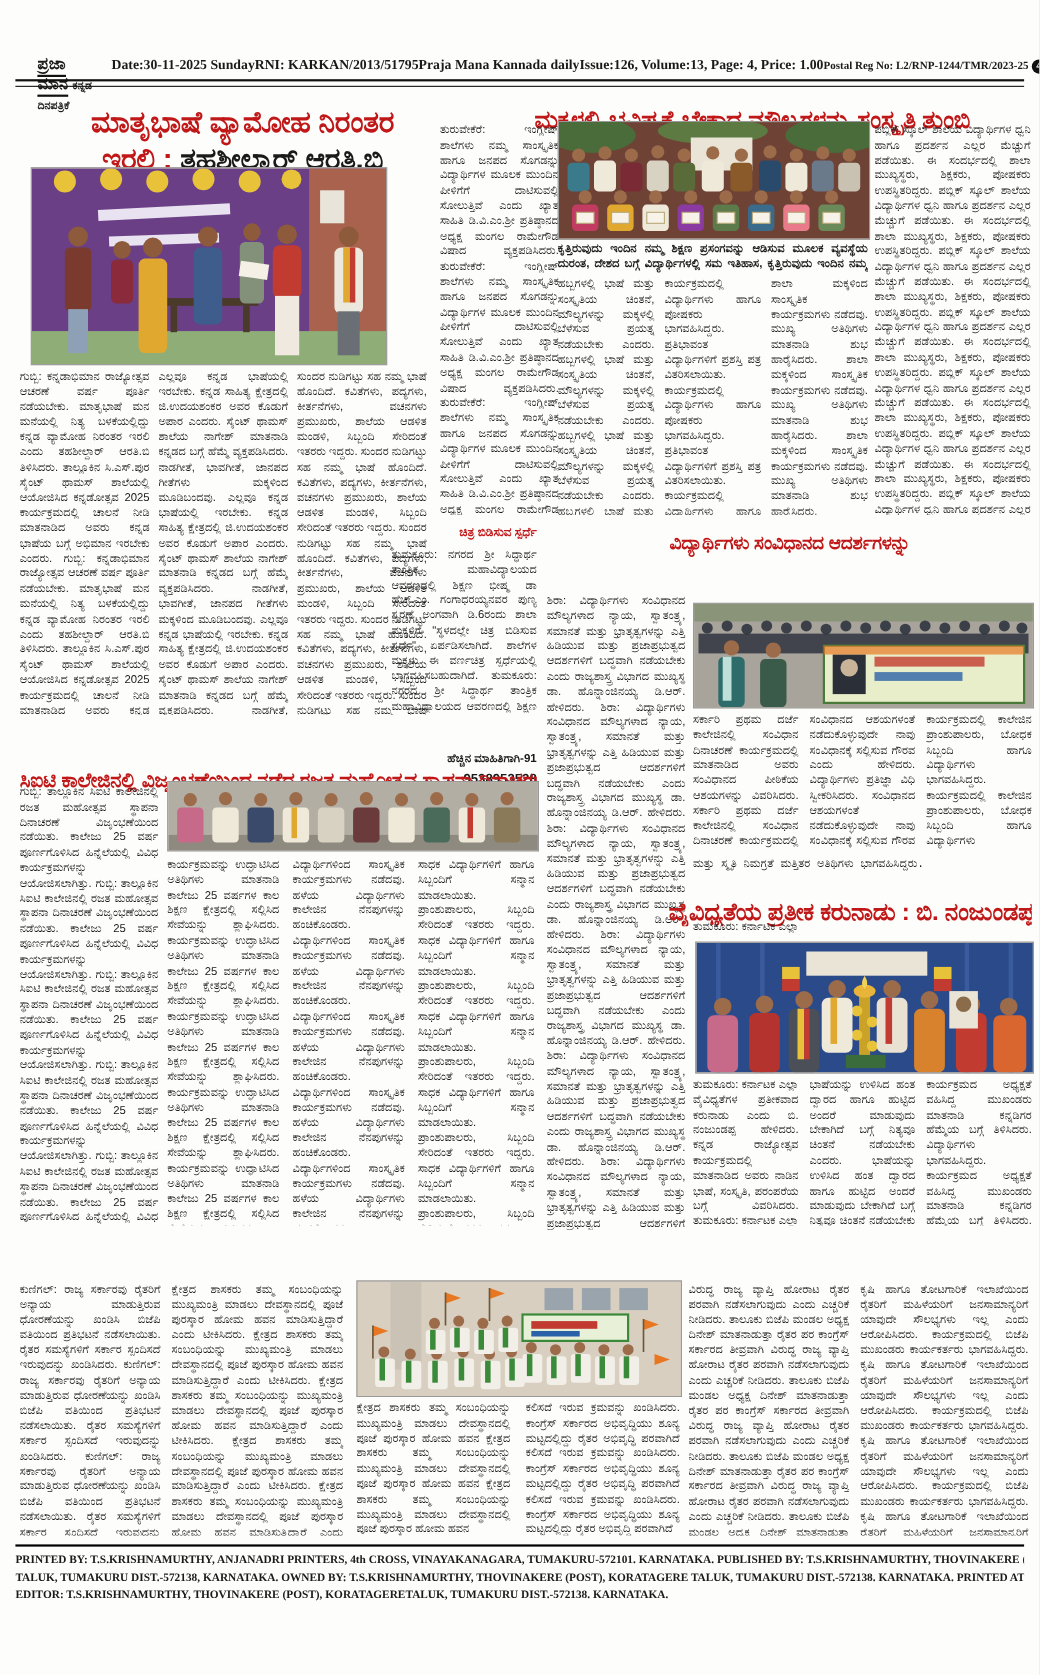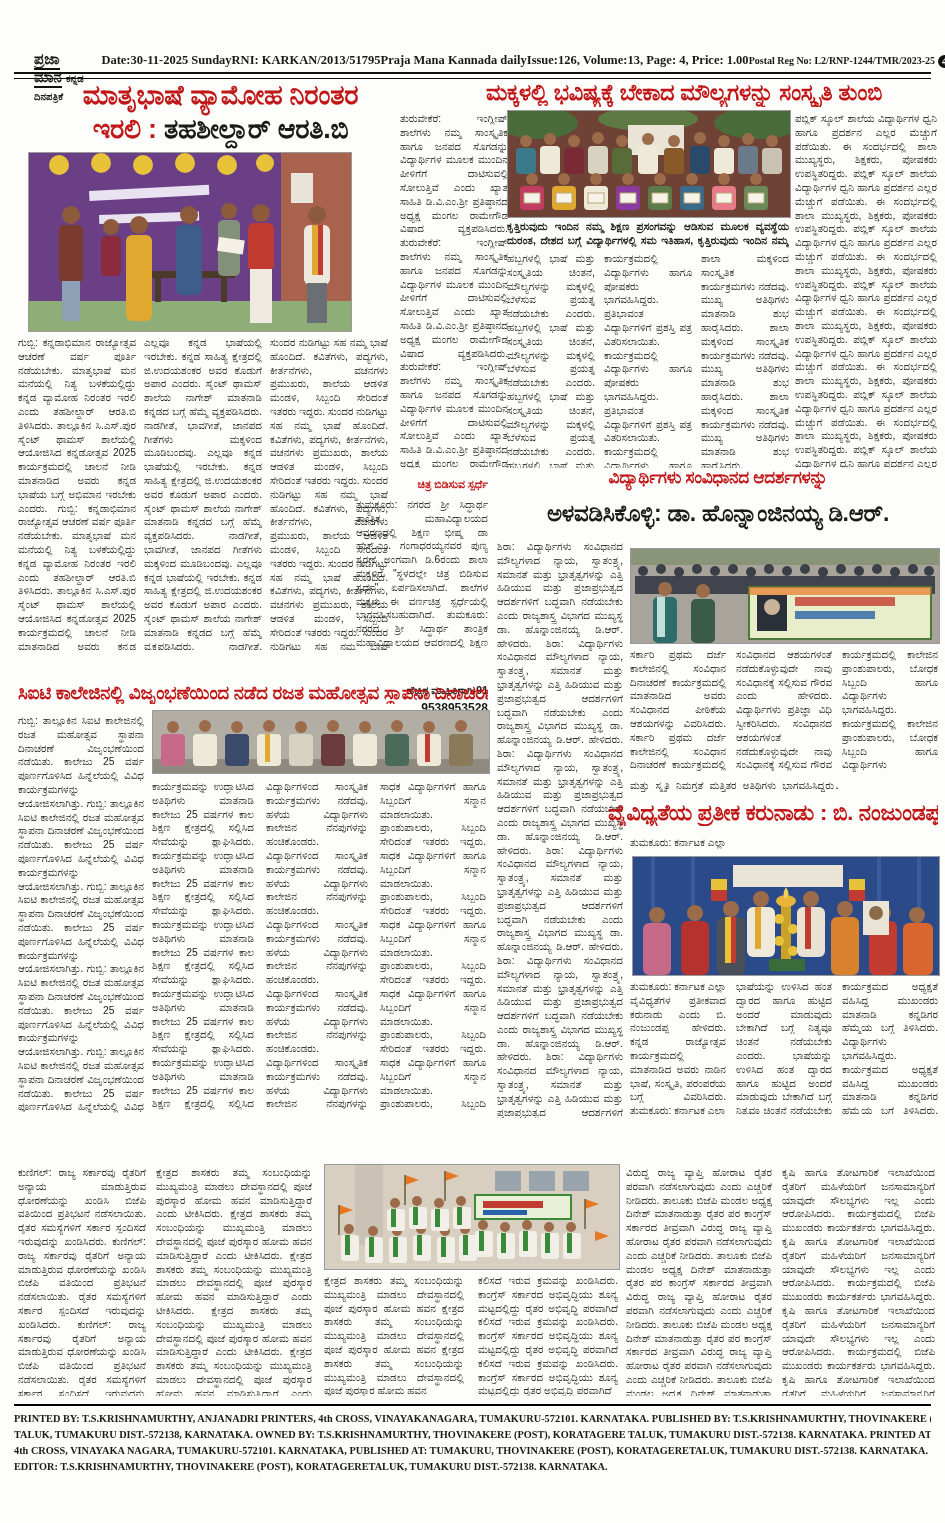--- a/index.html
+++ b/index.html
@@ -11,21 +11,21 @@
         justify-content:space-between;font-family:"Liberation Serif", serif;margin-left:20px;}
   .mast .logo{font-weight:bold;font-size:15px;border-bottom:2px solid #111;padding-bottom:1px;}
   .mast .logosub{font-size:10px;font-weight:bold;margin-left:4px;}
   .mast .m-item{font-weight:bold;font-size:12.5px;white-space:nowrap;}
   .mast .m-small{font-weight:bold;font-size:10px;white-space:nowrap;}
   .badge{display:inline-block;width:13px;height:13px;border-radius:50%;background:#111;color:#fff;
          font-size:10px;line-height:13px;text-align:center;font-weight:bold;vertical-align:middle;margin-left:3px;}
   .rule{left:14px;top:72px;width:917px;height:4px;border-top:2px solid #111;border-bottom:1px solid #111;}
   
   .red{color:#c01818;}
-  .hl{font-weight:bold;text-align:center;line-height:1.18;letter-spacing:-.3px;}
+  .hl{font-weight:bold;text-align:center;line-height:1.18;letter-spacing:-.3px;margin-top:16px;}
   
   .kn-col{font-size:10.3px;line-height:1.34;text-align:justify;overflow:hidden;word-break:break-word;}
   .subhead{font-weight:bold;text-align:right;font-size:11px;}
   .phones{text-align:center;font-weight:bold;font-size:12px;line-height:1.5;}
   .caption{font-size:10.5px;font-weight:bold;line-height:1.3;text-align:justify;overflow:hidden;}
   
   .photo{overflow:hidden;border:1px solid #999;background:#cfcabf;}
   .photo svg{display:block;width:100%;height:100%;}
   
   .imprint{left:14px;top:1404px;width:917px;border-top:2.5px solid #000;padding-top:5px;
@@ -192,21 +192,20 @@
 
   <div class="abs subhead red" style="left:356px;top:478px;width:132px;">ಚಿತ್ರ ಬಿಡಿಸುವ ಸ್ಪರ್ಧೆ</div>
   <div class="abs kn-col" style="left:356px;top:498px;width:132px;height:150px;">ತುಮಕೂರು: ನಗರದ ಶ್ರೀ ಸಿದ್ಧಾರ್ಥ ತಾಂತ್ರಿಕ ಮಹಾವಿದ್ಯಾಲಯದ ಆವರಣದಲ್ಲಿ ಶಿಕ್ಷಣ ಭೀಷ್ಮ ಡಾ ಹೆಚ್.ಎಂ. ಗಂಗಾಧರಯ್ಯನವರ ಪುಣ್ಯ ಸ್ಮರಣೆ ಅಂಗವಾಗಿ ಡಿ.6ರಂದು ಶಾಲಾ ಮಕ್ಕಳಿಗೆ "ಸ್ಥಳದಲ್ಲೇ ಚಿತ್ರ ಬಿಡಿಸುವ ಸ್ಪರ್ಧೆ" ಏರ್ಪಡಿಸಲಾಗಿದೆ. ಶಾಲೆಗಳ ಮಕ್ಕಳು ಈ ವರ್ಣಚಿತ್ರ ಸ್ಪರ್ಧೆಯಲ್ಲಿ ಭಾಗವಹಿಸಬಹುದಾಗಿದೆ. ತುಮಕೂರು: ನಗರದ ಶ್ರೀ ಸಿದ್ಧಾರ್ಥ ತಾಂತ್ರಿಕ ಮಹಾವಿದ್ಯಾಲಯದ ಆವರಣದಲ್ಲಿ ಶಿಕ್ಷಣ ಭೀಷ್ಮ ಡಾ ಹೆಚ್.ಎಂ. ಗಂಗಾಧರಯ್ಯನವರ ಪುಣ್ಯ ಸ್ಮರಣೆ ಅಂಗವಾಗಿ ಡಿ.6ರಂದು ಶಾಲಾ ಮಕ್ಕಳಿಗೆ "ಸ್ಥಳದಲ್ಲೇ ಚಿತ್ರ ಬಿಡಿಸುವ ಸ್ಪರ್ಧೆ" ಏರ್ಪಡಿಸಲಾಗಿದೆ. ಶಾಲೆಗಳ ಮಕ್ಕಳು ಈ ವರ್ಣಚಿತ್ರ ಸ್ಪರ್ಧೆಯಲ್ಲಿ ಭಾಗವಹಿಸಬಹುದಾಗಿದೆ.</div>
   <div class="abs phones" style="left:356px;top:683px;width:132px;text-align:right;">
     <div style="font-size:10.5px;">ಹೆಚ್ಚಿನ ಮಾಹಿತಿಗಾಗಿ-91</div>
     <div>9538953528</div>
     <div>6024082012</div>
   </div>
 
   <div class="abs hl red" style="left:497px;top:468px;width:442px;font-size:17px;">ವಿದ್ಯಾರ್ಥಿಗಳು ಸಂವಿಧಾನದ ಆದರ್ಶಗಳನ್ನು</div>
-  <div class="abs hl" style="left:497px;top:500px;width:442px;font-size:23px;">ಅಳವಡಿಸಿಕೊಳ್ಳಿ: ಡಾ. ಹೊನ್ನಾಂಜಿನಯ್ಯ ಡಿ.ಆರ್.</div>
 
   <div class="abs kn-col" style="left:497px;top:540px;width:126px;height:578px;">ಶಿರಾ: ವಿದ್ಯಾರ್ಥಿಗಳು ಸಂವಿಧಾನದ ಮೌಲ್ಯಗಳಾದ ನ್ಯಾಯ, ಸ್ವಾತಂತ್ರ್ಯ, ಸಮಾನತೆ ಮತ್ತು ಭ್ರಾತೃತ್ವಗಳನ್ನು ಎತ್ತಿ ಹಿಡಿಯುವ ಮತ್ತು ಪ್ರಜಾಪ್ರಭುತ್ವದ ಆದರ್ಶಗಳಿಗೆ ಬದ್ಧವಾಗಿ ನಡೆಯಬೇಕು ಎಂದು ರಾಜ್ಯಶಾಸ್ತ್ರ ವಿಭಾಗದ ಮುಖ್ಯಸ್ಥ ಡಾ. ಹೊನ್ನಾಂಜಿನಯ್ಯ ಡಿ.ಆರ್. ಹೇಳಿದರು. ಶಿರಾ: ವಿದ್ಯಾರ್ಥಿಗಳು ಸಂವಿಧಾನದ ಮೌಲ್ಯಗಳಾದ ನ್ಯಾಯ, ಸ್ವಾತಂತ್ರ್ಯ, ಸಮಾನತೆ ಮತ್ತು ಭ್ರಾತೃತ್ವಗಳನ್ನು ಎತ್ತಿ ಹಿಡಿಯುವ ಮತ್ತು ಪ್ರಜಾಪ್ರಭುತ್ವದ ಆದರ್ಶಗಳಿಗೆ ಬದ್ಧವಾಗಿ ನಡೆಯಬೇಕು ಎಂದು ರಾಜ್ಯಶಾಸ್ತ್ರ ವಿಭಾಗದ ಮುಖ್ಯಸ್ಥ ಡಾ. ಹೊನ್ನಾಂಜಿನಯ್ಯ ಡಿ.ಆರ್. ಹೇಳಿದರು. ಶಿರಾ: ವಿದ್ಯಾರ್ಥಿಗಳು ಸಂವಿಧಾನದ ಮೌಲ್ಯಗಳಾದ ನ್ಯಾಯ, ಸ್ವಾತಂತ್ರ್ಯ, ಸಮಾನತೆ ಮತ್ತು ಭ್ರಾತೃತ್ವಗಳನ್ನು ಎತ್ತಿ ಹಿಡಿಯುವ ಮತ್ತು ಪ್ರಜಾಪ್ರಭುತ್ವದ ಆದರ್ಶಗಳಿಗೆ ಬದ್ಧವಾಗಿ ನಡೆಯಬೇಕು ಎಂದು ರಾಜ್ಯಶಾಸ್ತ್ರ ವಿಭಾಗದ ಮುಖ್ಯಸ್ಥ ಡಾ. ಹೊನ್ನಾಂಜಿನಯ್ಯ ಡಿ.ಆರ್. ಹೇಳಿದರು. ಶಿರಾ: ವಿದ್ಯಾರ್ಥಿಗಳು ಸಂವಿಧಾನದ ಮೌಲ್ಯಗಳಾದ ನ್ಯಾಯ, ಸ್ವಾತಂತ್ರ್ಯ, ಸಮಾನತೆ ಮತ್ತು ಭ್ರಾತೃತ್ವಗಳನ್ನು ಎತ್ತಿ ಹಿಡಿಯುವ ಮತ್ತು ಪ್ರಜಾಪ್ರಭುತ್ವದ ಆದರ್ಶಗಳಿಗೆ ಬದ್ಧವಾಗಿ ನಡೆಯಬೇಕು ಎಂದು ರಾಜ್ಯಶಾಸ್ತ್ರ ವಿಭಾಗದ ಮುಖ್ಯಸ್ಥ ಡಾ. ಹೊನ್ನಾಂಜಿನಯ್ಯ ಡಿ.ಆರ್. ಹೇಳಿದರು. ಶಿರಾ: ವಿದ್ಯಾರ್ಥಿಗಳು ಸಂವಿಧಾನದ ಮೌಲ್ಯಗಳಾದ ನ್ಯಾಯ, ಸ್ವಾತಂತ್ರ್ಯ, ಸಮಾನತೆ ಮತ್ತು ಭ್ರಾತೃತ್ವಗಳನ್ನು ಎತ್ತಿ ಹಿಡಿಯುವ ಮತ್ತು ಪ್ರಜಾಪ್ರಭುತ್ವದ ಆದರ್ಶಗಳಿಗೆ ಬದ್ಧವಾಗಿ ನಡೆಯಬೇಕು ಎಂದು ರಾಜ್ಯಶಾಸ್ತ್ರ ವಿಭಾಗದ ಮುಖ್ಯಸ್ಥ ಡಾ. ಹೊನ್ನಾಂಜಿನಯ್ಯ ಡಿ.ಆರ್. ಹೇಳಿದರು. ಶಿರಾ: ವಿದ್ಯಾರ್ಥಿಗಳು ಸಂವಿಧಾನದ ಮೌಲ್ಯಗಳಾದ ನ್ಯಾಯ, ಸ್ವಾತಂತ್ರ್ಯ, ಸಮಾನತೆ ಮತ್ತು ಭ್ರಾತೃತ್ವಗಳನ್ನು ಎತ್ತಿ ಹಿಡಿಯುವ ಮತ್ತು ಪ್ರಜಾಪ್ರಭುತ್ವದ ಆದರ್ಶಗಳಿಗೆ ಬದ್ಧವಾಗಿ ನಡೆಯಬೇಕು ಎಂದು ರಾಜ್ಯಶಾಸ್ತ್ರ ವಿಭಾಗದ ಮುಖ್ಯಸ್ಥ ಡಾ. ಹೊನ್ನಾಂಜಿನಯ್ಯ ಡಿ.ಆರ್. ಹೇಳಿದರು.</div>
 
   <div class="abs photo" style="left:630px;top:548px;width:308px;height:94px;">
     <svg viewBox="0 0 308 94" preserveAspectRatio="none">
       <rect width="308" height="94" fill="#a8a49c"></rect>
       <rect y="0" width="308" height="16" fill="#8a9478"></rect>
       <g fill="#3a3f48">
           <circle cx="12" cy="22" r="5"></circle>
           <circle cx="30" cy="20" r="5"></circle>
@@ -454,17 +453,16 @@
   </div>
 
   <div class="abs kn-col" style="left:324px;top:1274px;width:140px;height:122px;">ಕ್ಷೇತ್ರದ ಶಾಸಕರು ತಮ್ಮ ಸಂಬಂಧಿಯನ್ನು ಮುಖ್ಯಮಂತ್ರಿ ಮಾಡಲು ದೇವಸ್ಥಾನದಲ್ಲಿ ಪೂಜೆ ಪುರಸ್ಕಾರ ಹೋಮ ಹವನ ಕ್ಷೇತ್ರದ ಶಾಸಕರು ತಮ್ಮ ಸಂಬಂಧಿಯನ್ನು ಮುಖ್ಯಮಂತ್ರಿ ಮಾಡಲು ದೇವಸ್ಥಾನದಲ್ಲಿ ಪೂಜೆ ಪುರಸ್ಕಾರ ಹೋಮ ಹವನ ಕ್ಷೇತ್ರದ ಶಾಸಕರು ತಮ್ಮ ಸಂಬಂಧಿಯನ್ನು ಮುಖ್ಯಮಂತ್ರಿ ಮಾಡಲು ದೇವಸ್ಥಾನದಲ್ಲಿ ಪೂಜೆ ಪುರಸ್ಕಾರ ಹೋಮ ಹವನ</div>
   <div class="abs kn-col" style="left:478px;top:1274px;width:140px;height:122px;">ಕಲಿಸದೆ ಇರುವ ಕ್ರಮವನ್ನು ಖಂಡಿಸಿದರು. ಕಾಂಗ್ರೆಸ್ ಸರ್ಕಾರದ ಅಭಿವೃದ್ಧಿಯು ಶೂನ್ಯ ಮಟ್ಟದಲ್ಲಿದ್ದು ರೈತರ ಅಭಿವೃದ್ಧಿ ಪರವಾಗಿದೆ ಕಲಿಸದೆ ಇರುವ ಕ್ರಮವನ್ನು ಖಂಡಿಸಿದರು. ಕಾಂಗ್ರೆಸ್ ಸರ್ಕಾರದ ಅಭಿವೃದ್ಧಿಯು ಶೂನ್ಯ ಮಟ್ಟದಲ್ಲಿದ್ದು ರೈತರ ಅಭಿವೃದ್ಧಿ ಪರವಾಗಿದೆ ಕಲಿಸದೆ ಇರುವ ಕ್ರಮವನ್ನು ಖಂಡಿಸಿದರು. ಕಾಂಗ್ರೆಸ್ ಸರ್ಕಾರದ ಅಭಿವೃದ್ಧಿಯು ಶೂನ್ಯ ಮಟ್ಟದಲ್ಲಿದ್ದು ರೈತರ ಅಭಿವೃದ್ಧಿ ಪರವಾಗಿದೆ</div>
   <div class="abs kn-col" style="left:626px;top:1166px;width:146px;height:230px;">ವಿರುದ್ಧ ರಾಜ್ಯ ವ್ಯಾಪ್ತಿ ಹೋರಾಟ ರೈತರ ಪರವಾಗಿ ನಡೆಸಲಾಗುವುದು ಎಂದು ಎಚ್ಚರಿಕೆ ನೀಡಿದರು. ತಾಲೂಕು ಬಿಜೆಪಿ ಮಂಡಲ ಅಧ್ಯಕ್ಷ ದಿನೇಶ್ ಮಾತನಾಡುತ್ತಾ ರೈತರ ಪರ ಕಾಂಗ್ರೆಸ್ ಸರ್ಕಾರದ ತೀವ್ರವಾಗಿ ವಿರುದ್ಧ ರಾಜ್ಯ ವ್ಯಾಪ್ತಿ ಹೋರಾಟ ರೈತರ ಪರವಾಗಿ ನಡೆಸಲಾಗುವುದು ಎಂದು ಎಚ್ಚರಿಕೆ ನೀಡಿದರು. ತಾಲೂಕು ಬಿಜೆಪಿ ಮಂಡಲ ಅಧ್ಯಕ್ಷ ದಿನೇಶ್ ಮಾತನಾಡುತ್ತಾ ರೈತರ ಪರ ಕಾಂಗ್ರೆಸ್ ಸರ್ಕಾರದ ತೀವ್ರವಾಗಿ ವಿರುದ್ಧ ರಾಜ್ಯ ವ್ಯಾಪ್ತಿ ಹೋರಾಟ ರೈತರ ಪರವಾಗಿ ನಡೆಸಲಾಗುವುದು ಎಂದು ಎಚ್ಚರಿಕೆ ನೀಡಿದರು. ತಾಲೂಕು ಬಿಜೆಪಿ ಮಂಡಲ ಅಧ್ಯಕ್ಷ ದಿನೇಶ್ ಮಾತನಾಡುತ್ತಾ ರೈತರ ಪರ ಕಾಂಗ್ರೆಸ್ ಸರ್ಕಾರದ ತೀವ್ರವಾಗಿ ವಿರುದ್ಧ ರಾಜ್ಯ ವ್ಯಾಪ್ತಿ ಹೋರಾಟ ರೈತರ ಪರವಾಗಿ ನಡೆಸಲಾಗುವುದು ಎಂದು ಎಚ್ಚರಿಕೆ ನೀಡಿದರು. ತಾಲೂಕು ಬಿಜೆಪಿ ಮಂಡಲ ಅಧ್ಯಕ್ಷ ದಿನೇಶ್ ಮಾತನಾಡುತ್ತಾ ರೈತರ ಪರ ಕಾಂಗ್ರೆಸ್ ಸರ್ಕಾರದ ತೀವ್ರವಾಗಿ</div>
   <div class="abs kn-col" style="left:782px;top:1166px;width:153px;height:230px;">ಕೃಷಿ ಹಾಗೂ ತೋಟಗಾರಿಕೆ ಇಲಾಖೆಯಿಂದ ರೈತರಿಗೆ ಮಹಿಳೆಯರಿಗೆ ಜನಸಾಮಾನ್ಯರಿಗೆ ಯಾವುದೇ ಸೌಲಭ್ಯಗಳು ಇಲ್ಲ ಎಂದು ಆರೋಪಿಸಿದರು. ಕಾರ್ಯಕ್ರಮದಲ್ಲಿ ಬಿಜೆಪಿ ಮುಖಂಡರು ಕಾರ್ಯಕರ್ತರು ಭಾಗವಹಿಸಿದ್ದರು. ಕೃಷಿ ಹಾಗೂ ತೋಟಗಾರಿಕೆ ಇಲಾಖೆಯಿಂದ ರೈತರಿಗೆ ಮಹಿಳೆಯರಿಗೆ ಜನಸಾಮಾನ್ಯರಿಗೆ ಯಾವುದೇ ಸೌಲಭ್ಯಗಳು ಇಲ್ಲ ಎಂದು ಆರೋಪಿಸಿದರು. ಕಾರ್ಯಕ್ರಮದಲ್ಲಿ ಬಿಜೆಪಿ ಮುಖಂಡರು ಕಾರ್ಯಕರ್ತರು ಭಾಗವಹಿಸಿದ್ದರು. ಕೃಷಿ ಹಾಗೂ ತೋಟಗಾರಿಕೆ ಇಲಾಖೆಯಿಂದ ರೈತರಿಗೆ ಮಹಿಳೆಯರಿಗೆ ಜನಸಾಮಾನ್ಯರಿಗೆ ಯಾವುದೇ ಸೌಲಭ್ಯಗಳು ಇಲ್ಲ ಎಂದು ಆರೋಪಿಸಿದರು. ಕಾರ್ಯಕ್ರಮದಲ್ಲಿ ಬಿಜೆಪಿ ಮುಖಂಡರು ಕಾರ್ಯಕರ್ತರು ಭಾಗವಹಿಸಿದ್ದರು. ಕೃಷಿ ಹಾಗೂ ತೋಟಗಾರಿಕೆ ಇಲಾಖೆಯಿಂದ ರೈತರಿಗೆ ಮಹಿಳೆಯರಿಗೆ ಜನಸಾಮಾನ್ಯರಿಗೆ ಯಾವುದೇ ಸೌಲಭ್ಯಗಳು ಇಲ್ಲ ಎಂದು ಆರೋಪಿಸಿದರು. ಕಾರ್ಯಕ್ರಮದಲ್ಲಿ ಬಿಜೆಪಿ ಮುಖಂಡರು ಕಾರ್ಯಕರ್ತರು ಭಾಗವಹಿಸಿದ್ದರು.</div>
 
   <div class="abs imprint">
     <div>PRINTED BY: T.S.KRISHNAMURTHY, ANJANADRI PRINTERS, 4th CROSS, VINAYAKANAGARA, TUMAKURU-572101. KARNATAKA. PUBLISHED BY: T.S.KRISHNAMURTHY, THOVINAKERE (POST), KORATAGERE</div>
     <div>TALUK, TUMAKURU DIST.-572138, KARNATAKA.  OWNED BY: T.S.KRISHNAMURTHY, THOVINAKERE (POST), KORATAGERE TALUK, TUMAKURU DIST.-572138. KARNATAKA.  PRINTED AT: ANJANADRI PRINTERS,</div>
-    <div>4th CROSS, VINAYAKA NAGARA, TUMAKURU-572101. KARNATAKA,  PUBLISHED AT: TUMAKURU, THOVINAKERE (POST), KORATAGERETALUK, TUMAKURU DIST.-572138. KARNATAKA.</div>
     <div>EDITOR: T.S.KRISHNAMURTHY, THOVINAKERE (POST), KORATAGERETALUK, TUMAKURU DIST.-572138. KARNATAKA.</div>
   </div>
 
 </div>
 
 </body></html>

